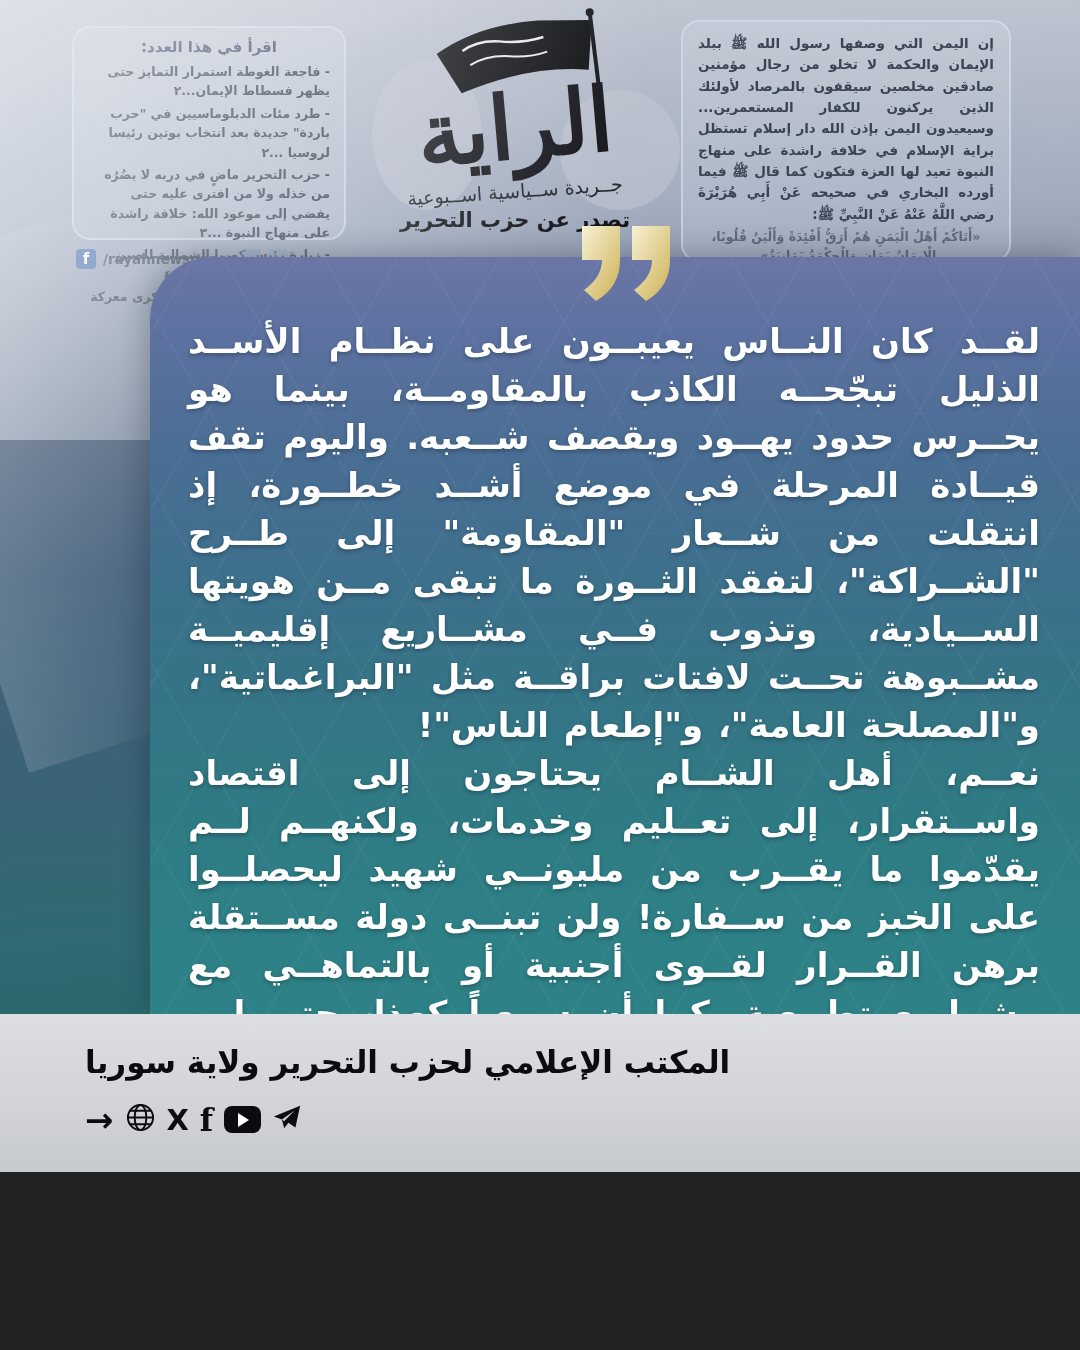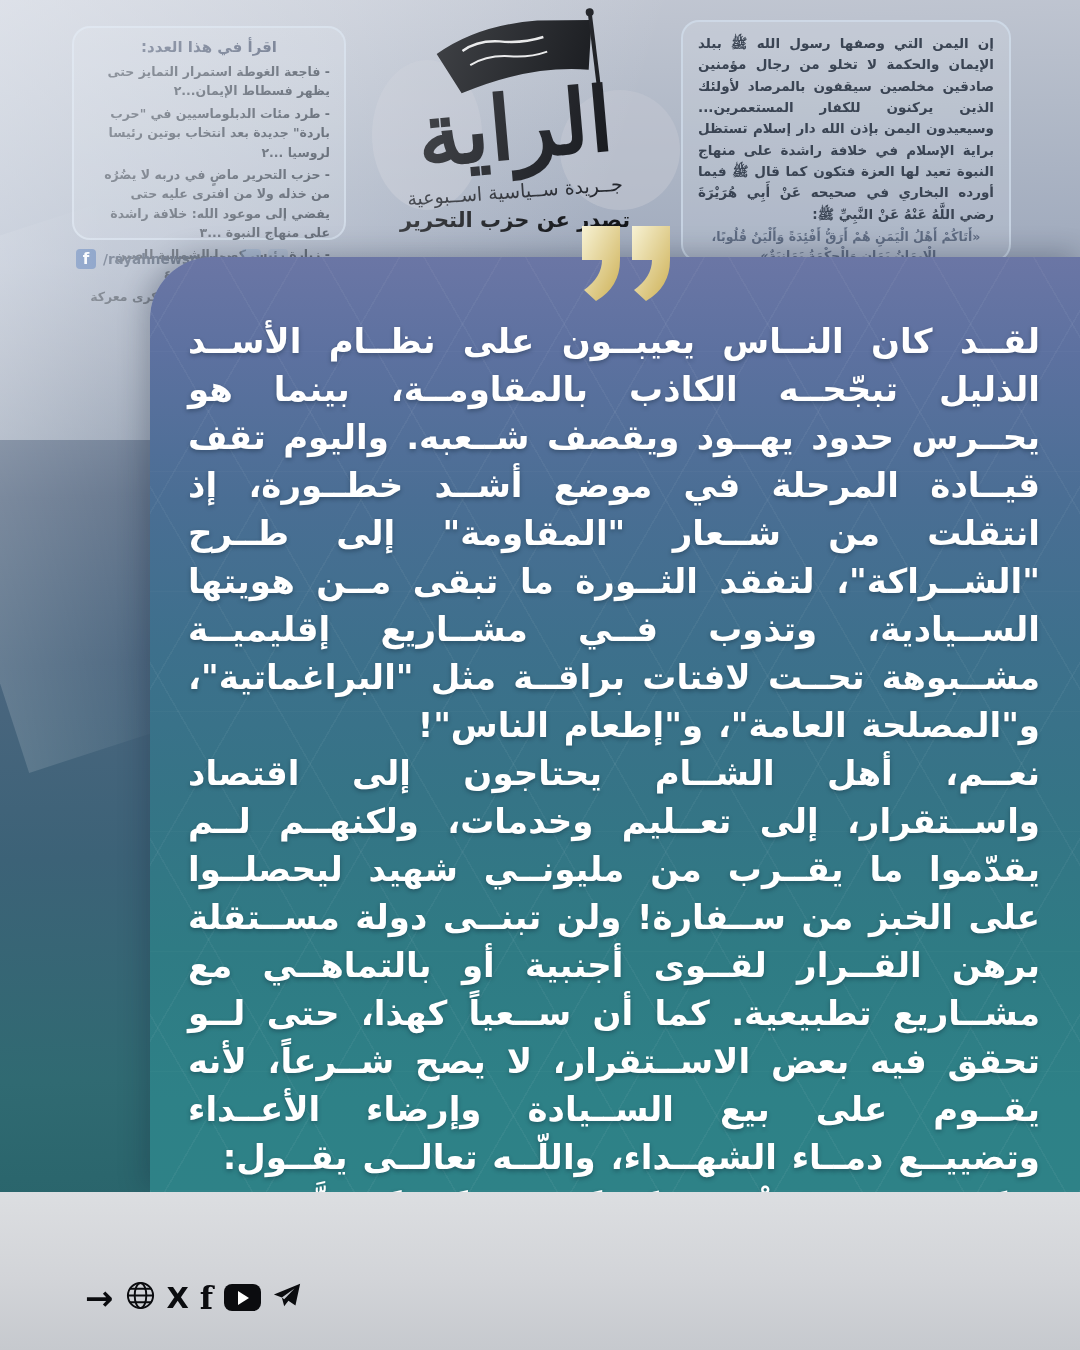--- a/index.html
+++ b/index.html
@@ -1,17 +1,17 @@
 <!DOCTYPE html>
 <html dir="rtl" lang="ar"><head>
 <meta charset="utf-8">
 <style>
   html,body{margin:0;padding:0;background:#222;}
   .canvas{
-    position:relative;width:1080px;height:1350px;overflow:hidden;
+    position:relative;width:1080px;height:1172px;overflow:hidden;
     font-family:"DejaVu Sans",sans-serif;direction:rtl;
     background:linear-gradient(178deg,
       #c3c8d3 0%, #b2bac8 10%, #a3adbf 19%,
       #8d98ab 26%, #67788f 36%, #4b667f 48%,
       #3c6277 62%, #306a72 78%, #266268 92%, #215d63 100%);
   }
   
   .np-box{
     position:absolute;border:2px solid rgba(210,224,238,.65);
     border-radius:18px;background:rgba(238,244,250,.16);
@@ -158,20 +158,21 @@
           <span class="dia"></span>
         </div>
 
       <div class="source-line">مقتطفــ من مقال فيــ جريدة الراية العدد (552) بعنوان:</div>
       <div class="article-title">التطــبيع مع يهود قطيعــة مع ثوابت ثورة الشــام</div>
 
     </div>
   </div>
 
   <div class="footer">
+    <div class="footer-office">المكتب الإعلامي لحزب التحرير ولاية سوريا</div>
     <div class="footer-icons">
       <span class="arrow-glyph">→</span>
       <span>
         <svg width="31" height="31" viewBox="0 0 32 32" fill="none" stroke="#0b0c0f" stroke-width="2">
           <circle cx="16" cy="16" r="13"></circle>
           <ellipse cx="16" cy="16" rx="6" ry="13"></ellipse>
           <path d="M3,16 H29 M5,9 H27 M5,23 H27"></path>
         </svg>
       </span>
       <span class="x-glyph">X</span>

